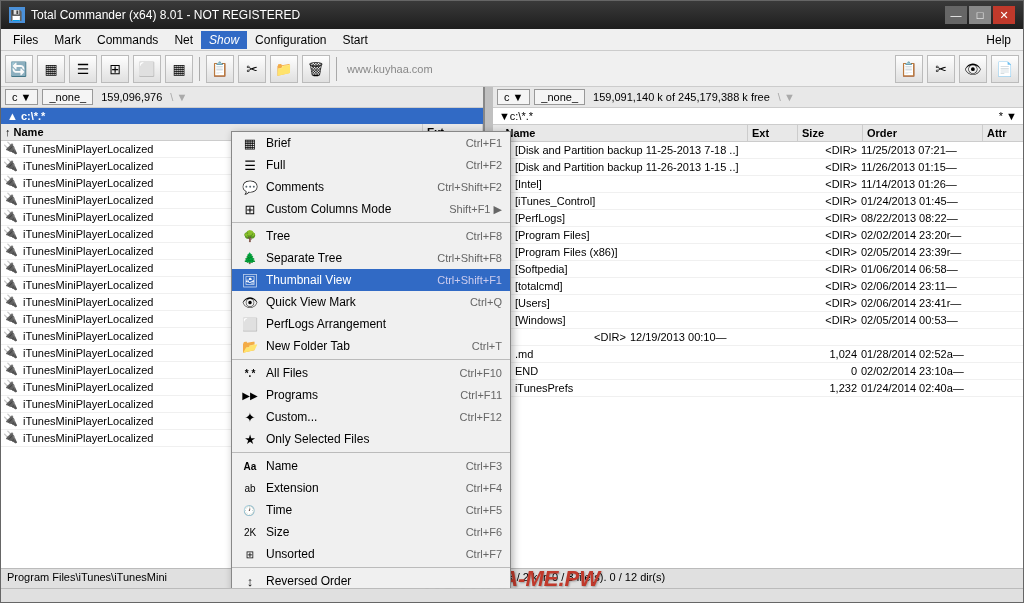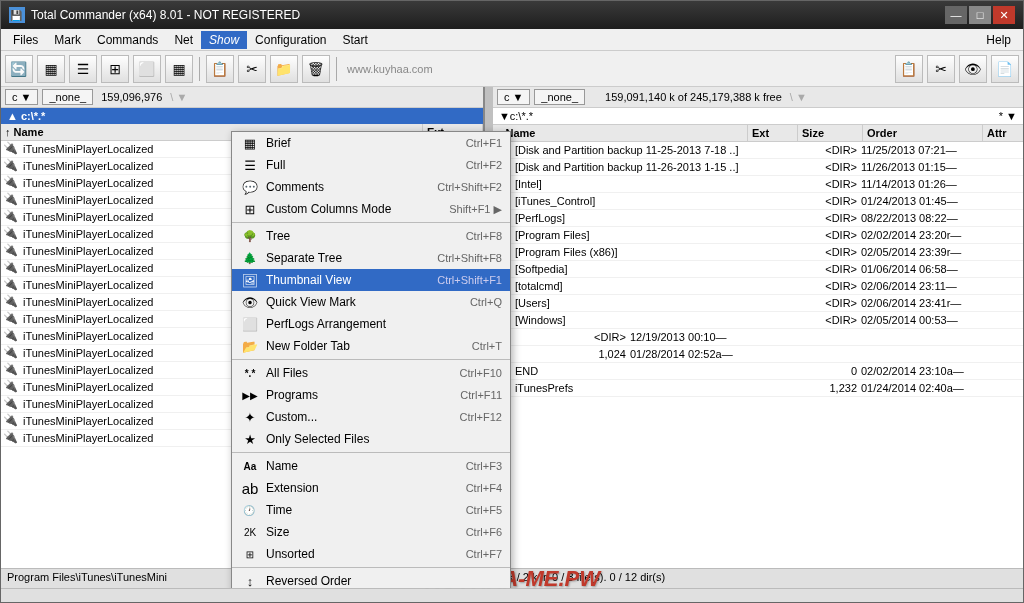--- a/index.html
+++ b/index.html
@@ -481,21 +481,21 @@
       </div>
     </div>
 
     <div class="panel-divider"></div>
 
     <div class="panel-right">
 
       <div class="panel-header">
         <button class="drive-btn">c ▼</button>
         <span class="drive-btn">_none_</span>
-        <span style="font-size:11px;padding:1px 4px;margin-left:12px;">159,091,140 k of 245,179,388 k free</span>
+        <span style="font-size:11px;padding:1px 4px;">159,091,140 k of 245,179,388 k free</span>
         <span style="font-size:11px;color:#aaa;">\ ▼</span>
       </div>
 
       <div class="panel-path-bar-right">
         <span>▼c:\*.*</span>
         <span>* ▼</span>
       </div>
 
       <div class="r-file-list-header">
         <div class="r-col-name">↑ Name</div>
@@ -596,20 +596,21 @@
         </div>
         <div class="file-row">
           <span class="file-icon" style="color:#e8a000;">📁</span>
           <span class="r-file-ext"></span>
           <span class="r-file-size">&lt;DIR&gt;</span>
           <span class="r-file-date">12/19/2013 00:10—</span>
           <span class="r-file-attr"></span>
         </div>
         <div class="file-row">
           <span class="file-icon">📄</span>
+          <span class="r-file-name">.md</span>
           <span class="r-file-ext"></span>
           <span class="r-file-size">1,024</span>
           <span class="r-file-date">01/28/2014 02:52a—</span>
           <span class="r-file-attr"></span>
         </div>
         <div class="file-row">
           <span class="file-icon">📄</span>
           <span class="r-file-name">END</span>
           <span class="r-file-ext"></span>
           <span class="r-file-size">0</span>
@@ -721,21 +722,21 @@
         </div>
         <div class="dropdown-sep"></div>
 
         <div class="dropdown-item">
           <span class="item-icon" style="font-size:10px;font-weight:bold;">Aa</span>
           <span class="item-label">Name</span>
           <span class="item-shortcut">Ctrl+F3</span>
         </div>
 
         <div class="dropdown-item">
-          <span class="item-icon" style="font-size:15px;">ab</span>
+          <span class="item-icon" style="font-size:10px;">ab</span>
           <span class="item-label">Extension</span>
           <span class="item-shortcut">Ctrl+F4</span>
         </div>
 
         <div class="dropdown-item">
           <span class="item-icon" style="font-size:10px;">🕐</span>
           <span class="item-label">Time</span>
           <span class="item-shortcut">Ctrl+F5</span>
         </div>
 

